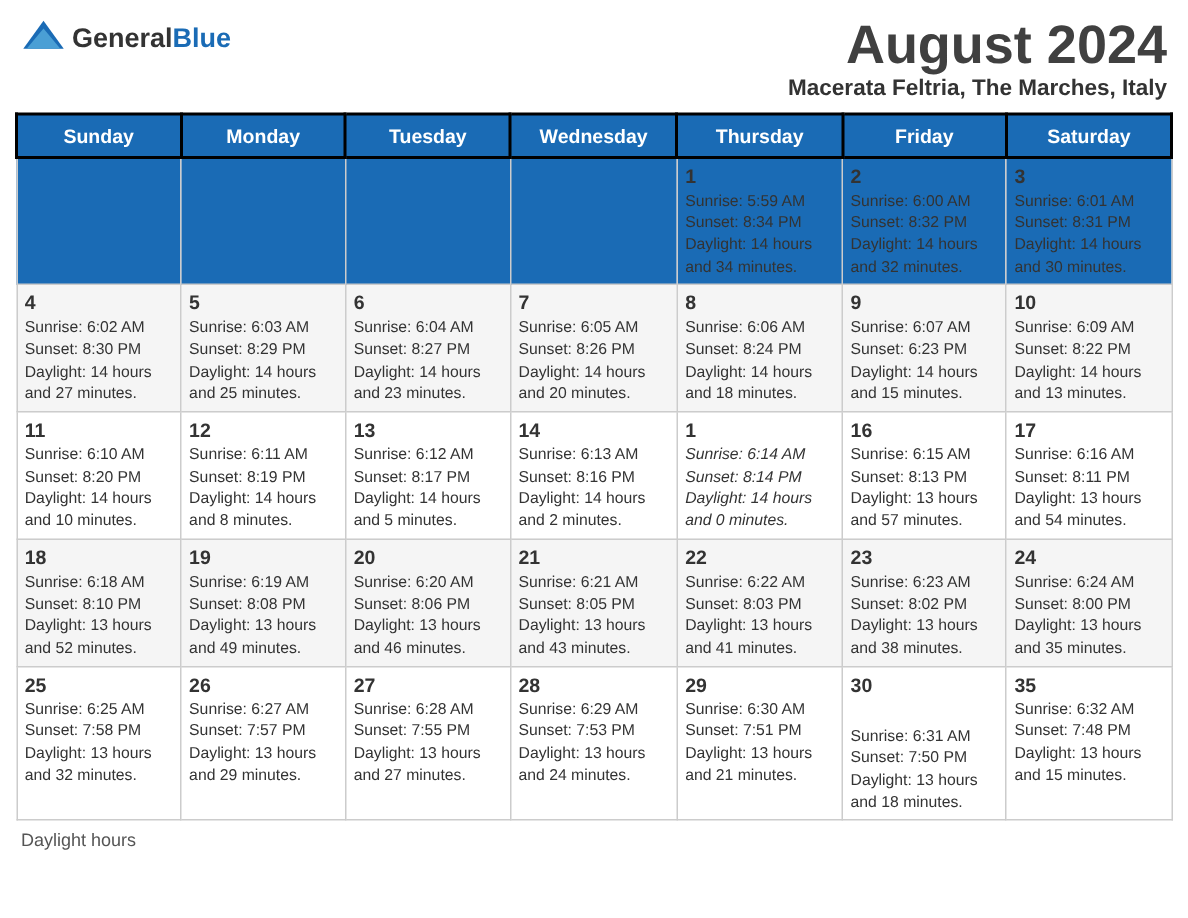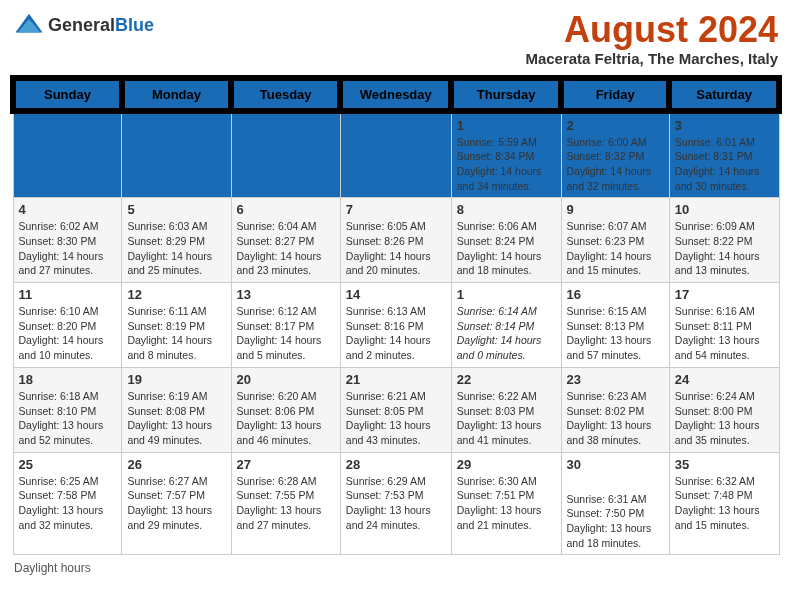--- a/index.html
+++ b/index.html
@@ -35,40 +35,40 @@
     .logo-icon {
       width: 30px;
       height: 30px;
     }
     .title-area {
       text-align: right;
     }
     .main-title {
       font-size: 36px;
       font-weight: bold;
-      color: #c2410c;
+      color: #404040;
       line-height: 1.1;
     }
     .sub-title {
       font-size: 15px;
       color: #333;
       font-weight: bold;
     }
     .calendar-table {
       width: 100%;
       border-collapse: collapse;
       font-size: 11px;
     }
     .calendar-table th {
       background-color: #1a6bb5;
-      color: #000000;
+      color: #ffffff;
       padding: 6px 4px;
       font-size: 13px;
       font-weight: bold;
-      border: 6px solid #000000;
+      border: 2px solid #000000;
     }
     .calendar-table td {
       border: 1px solid #ccc;
       vertical-align: top;
       padding: 4px 5px;
       width: 113px;
       min-height: 80px;
       background: #fff;
     }
     .calendar-table tr:nth-child(even) td {

